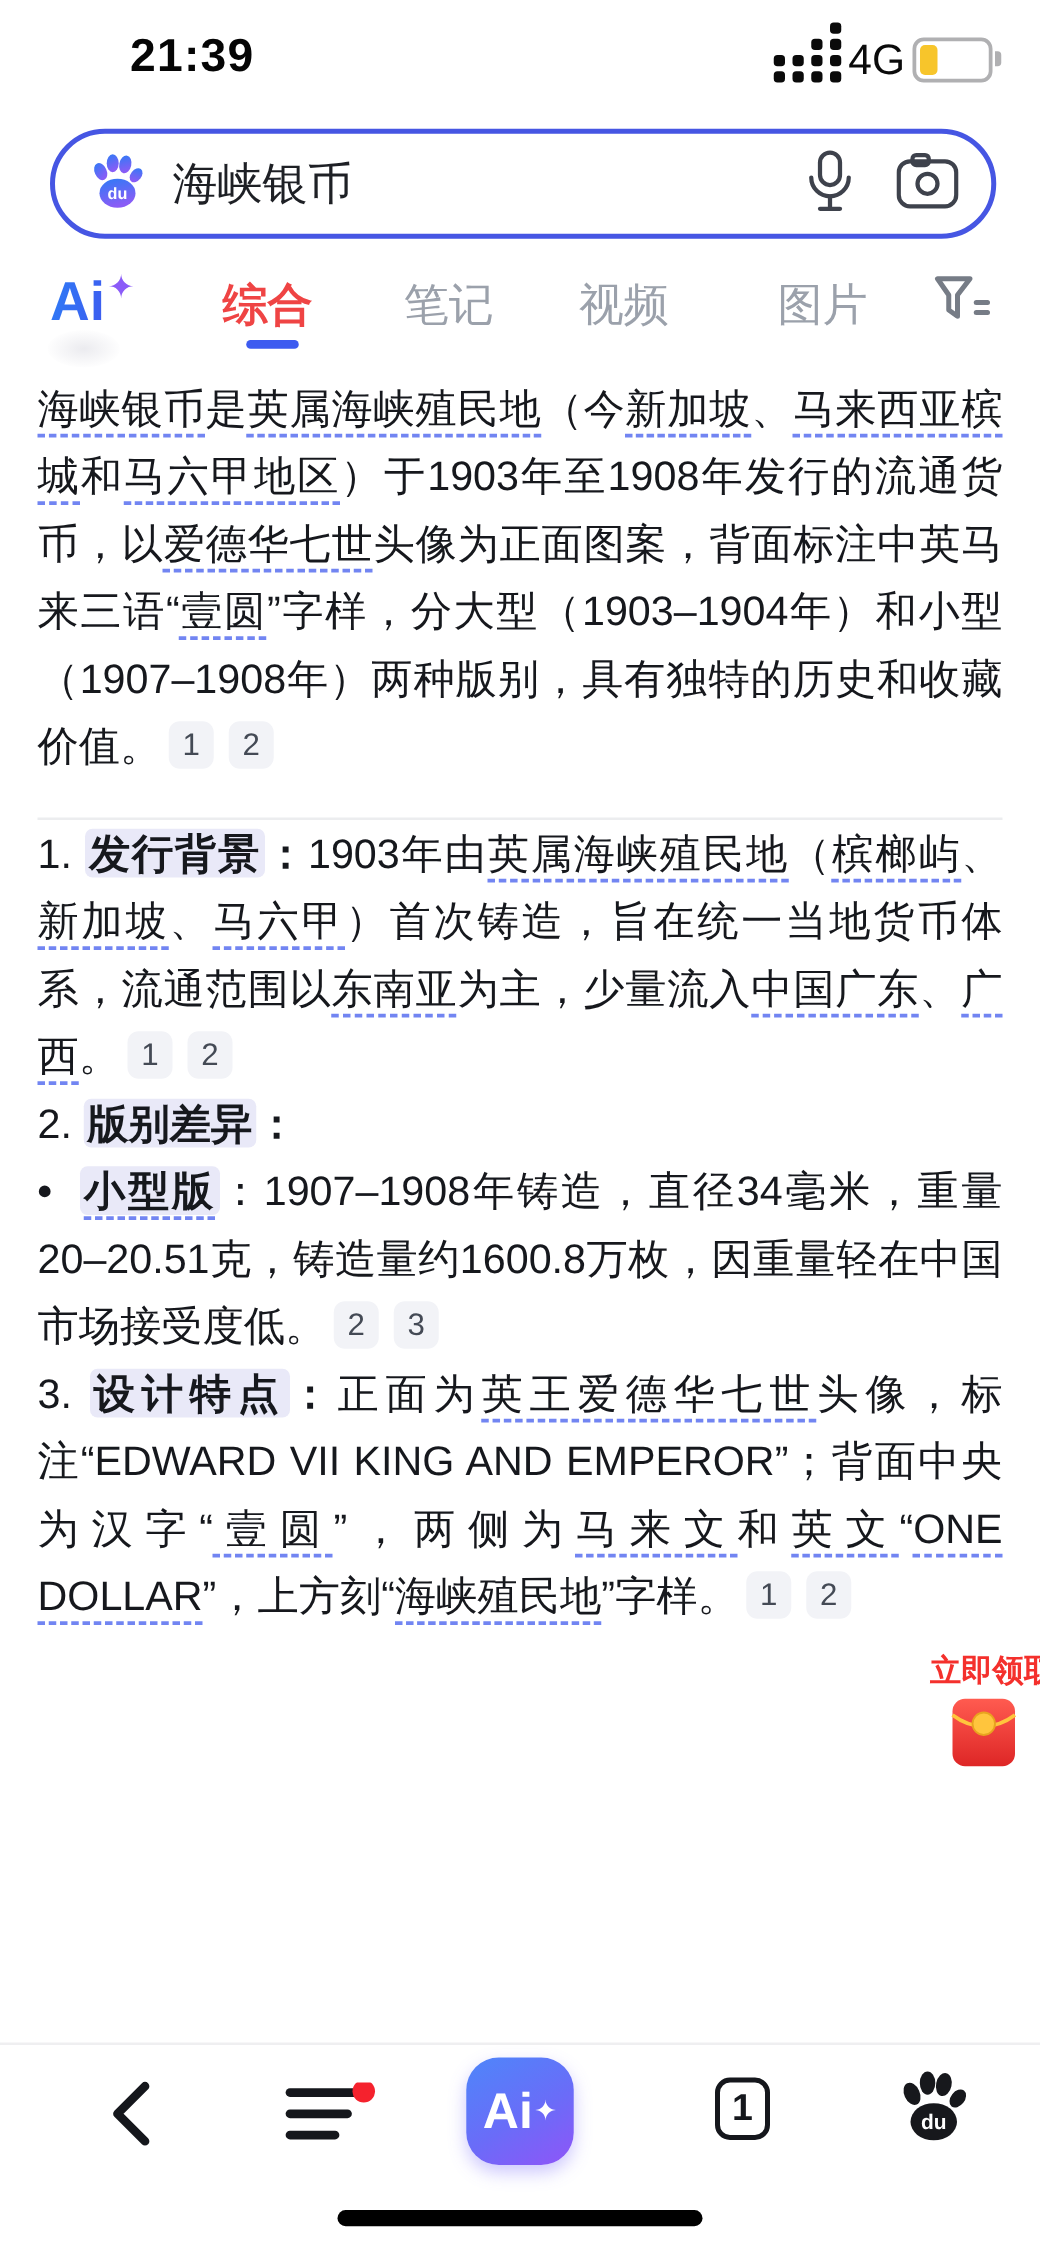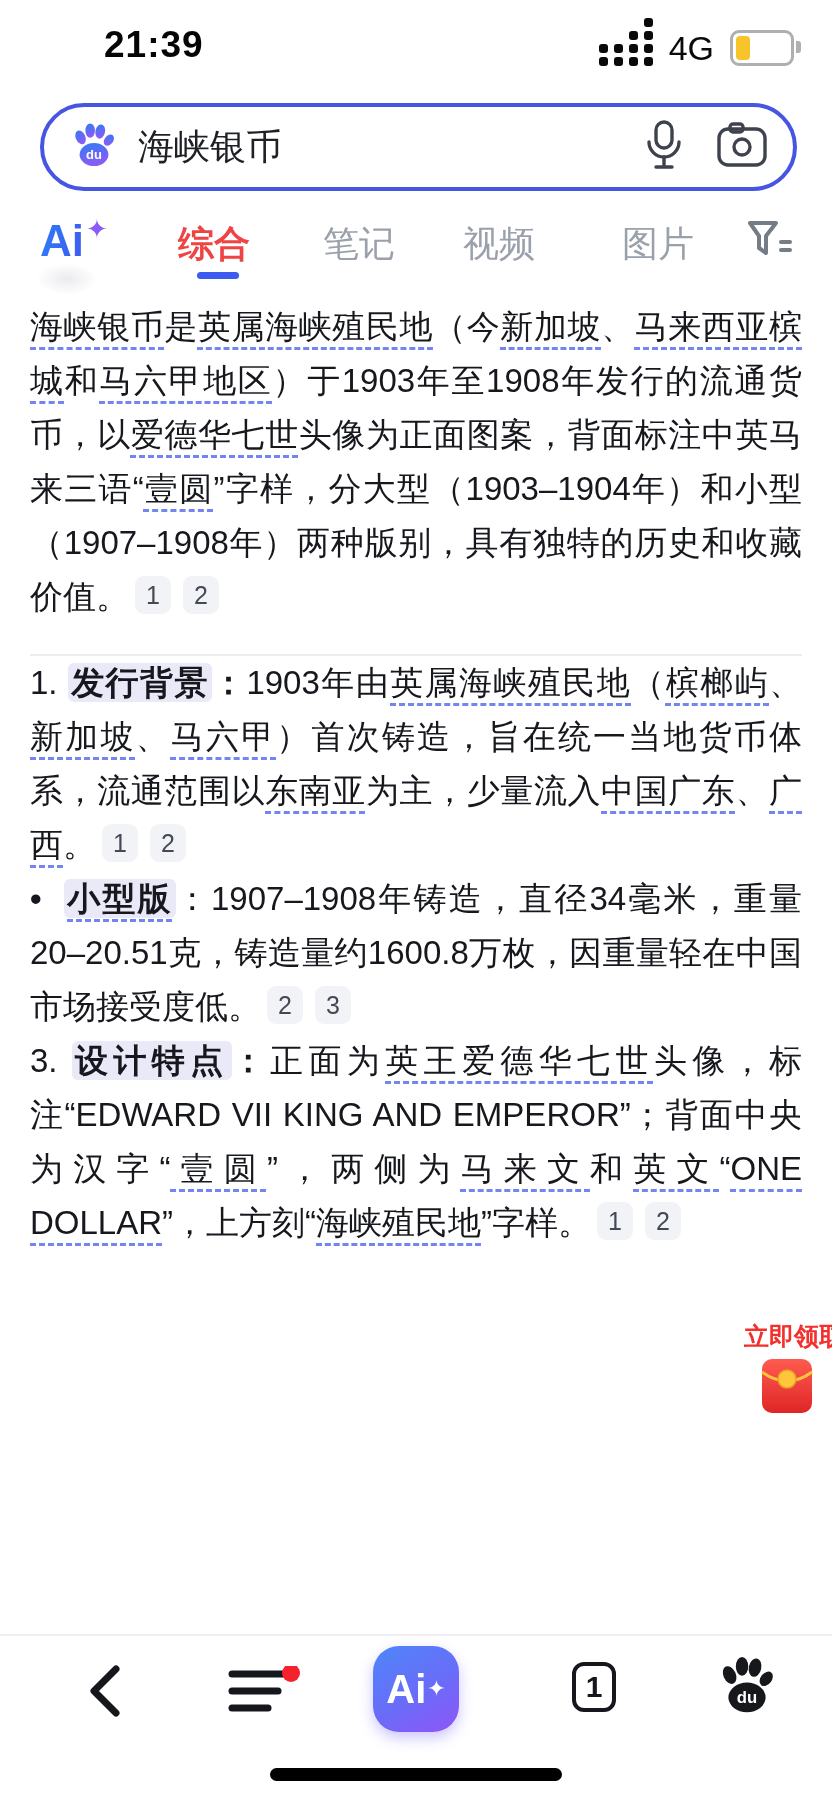--- a/index.html
+++ b/index.html
@@ -2,21 +2,21 @@
 <html style="--accent-blue: #4656E3; --tab-active-underline: #3D5BF0; --link-underline: #7285F2; --highlight-bg: #E9E9F8; --badge-bg: #F2F3F7; --promo-red: #F4302C; --battery-yellow: #F7C52B; --ai-gradient-start: #4E86FA; --ai-gradient-end: #8F55F8;"><head>
 <meta charset="utf-8">
 <style>
   html,body{margin:0;padding:0;background:#fff;}
   .screen{position:relative;width:832px;height:1800px;background:#fff;overflow:hidden;
           font-family:"Liberation Sans","DejaVu Sans",sans-serif;color:#16181D;}
 
   
   .statusbar{position:absolute;top:16px;left:0;right:0;height:60px;margin-left:40px;}
   .time{position:absolute;left:64px;top:8px;font-size:37px;font-weight:700;letter-spacing:1px;color:#050505;}
-  .s-right{position:absolute;right:38px;top:12px;display:flex;align-items:center;gap:16px;height:40px;}
+  .s-right{position:absolute;right:38px;top:12px;display:flex;align-items:center;gap:6px;height:40px;}
   .sig{display:flex;align-items:flex-end;gap:6px;height:36px;}
   .sig i{display:flex;flex-direction:column;gap:4px;}
   .sig b{width:9px;height:9px;background:#0a0a0a;border-radius:3px;}
   .net{font-size:34px;font-weight:500;color:#0a0a0a;}
   .batt{position:relative;width:58px;height:30px;border:3px solid #b0b0b2;border-radius:9px;background:#fff;}
   .batt i{position:absolute;left:3px;top:3px;bottom:3px;width:14px;background:var(--battery-yellow,#F7C52B);border-radius:4px;}
   .batt::after{content:"";position:absolute;right:-10px;top:8px;width:5px;height:12px;background:#b0b0b2;border-radius:0 3px 3px 0;}
 
   
   .searchbar{position:absolute;left:40px;top:103px;width:757px;height:88px;box-sizing:border-box;
@@ -166,20 +166,21 @@
       </svg>
     </div>
   </div>
 
   <div class="peek"></div>
 
   <div class="content">
     <p><span class="lnk">海峡银币</span><span>是</span><span class="lnk">英属海峡殖民地</span><span>（今</span><span class="lnk">新加坡</span><span>、</span><span class="lnk">马来西亚槟城</span><span>和</span><span class="lnk">马六甲地区</span><span>）于1903年至1908年发行的流通货币，以</span><span class="lnk">爱德华七世</span><span>头像为正面图案，背面标注中英马来三语“</span><span class="lnk">壹圆</span><span>”字样，分大型（1903–1904年）和小型（1907–1908年）两种版别，具有独特的历史和收藏价值。</span><span class="badge">1</span><span class="badge">2</span></p>
     <hr class="divider">
     <p class="item"><span>1. </span><span class="hl">发行背景</span><span class="b">：</span><span>1903年由</span><span class="lnk">英属海峡殖民地</span><span>（</span><span class="lnk">槟榔屿</span><span>、</span><span class="lnk">新加坡</span><span>、</span><span class="lnk">马六甲</span><span>）首次铸造，旨在统一当地货币体系，流通范围以</span><span class="lnk">东南亚</span><span>为主，少量流入</span><span class="lnk">中国广东</span><span>、</span><span class="lnk">广西</span><span>。</span><span class="badge">1</span><span class="badge">2</span></p>
+    <p class="item item2head"><span>2. </span><span class="hl">版别差异</span><span class="b">：</span></p>
     <div class="bullets">
       <p class="bullet"><span class="hl lnk">小型版</span><span>：1907–1908年铸造，直径34毫米，重量20–20.51克，铸造量约1600.8万枚，因重量轻在中国市场接受度低。</span><span class="badge">2</span><span class="badge">3</span></p>
     </div>
     <p class="item"><span>3. </span><span class="hl">设计特点</span><span class="b">：</span><span>正面为</span><span class="lnk">英王爱德华七世</span><span>头像，标注“EDWARD VII KING AND EMPEROR”；背面中央为汉字“</span><span class="lnk">壹圆</span><span>”，两侧为</span><span class="lnk">马来文</span><span>和</span><span class="lnk">英文</span><span>“</span><span class="lnk">ONE DOLLAR</span><span>”，上方刻“</span><span class="lnk">海峡殖民地</span><span>”字样。</span><span class="badge">1</span><span class="badge">2</span></p>
   </div>
 
   <div class="promo">
     <div class="promo-label">立即领取</div>
     <span>
       <svg width="54" height="58" viewBox="0 0 54 58">

